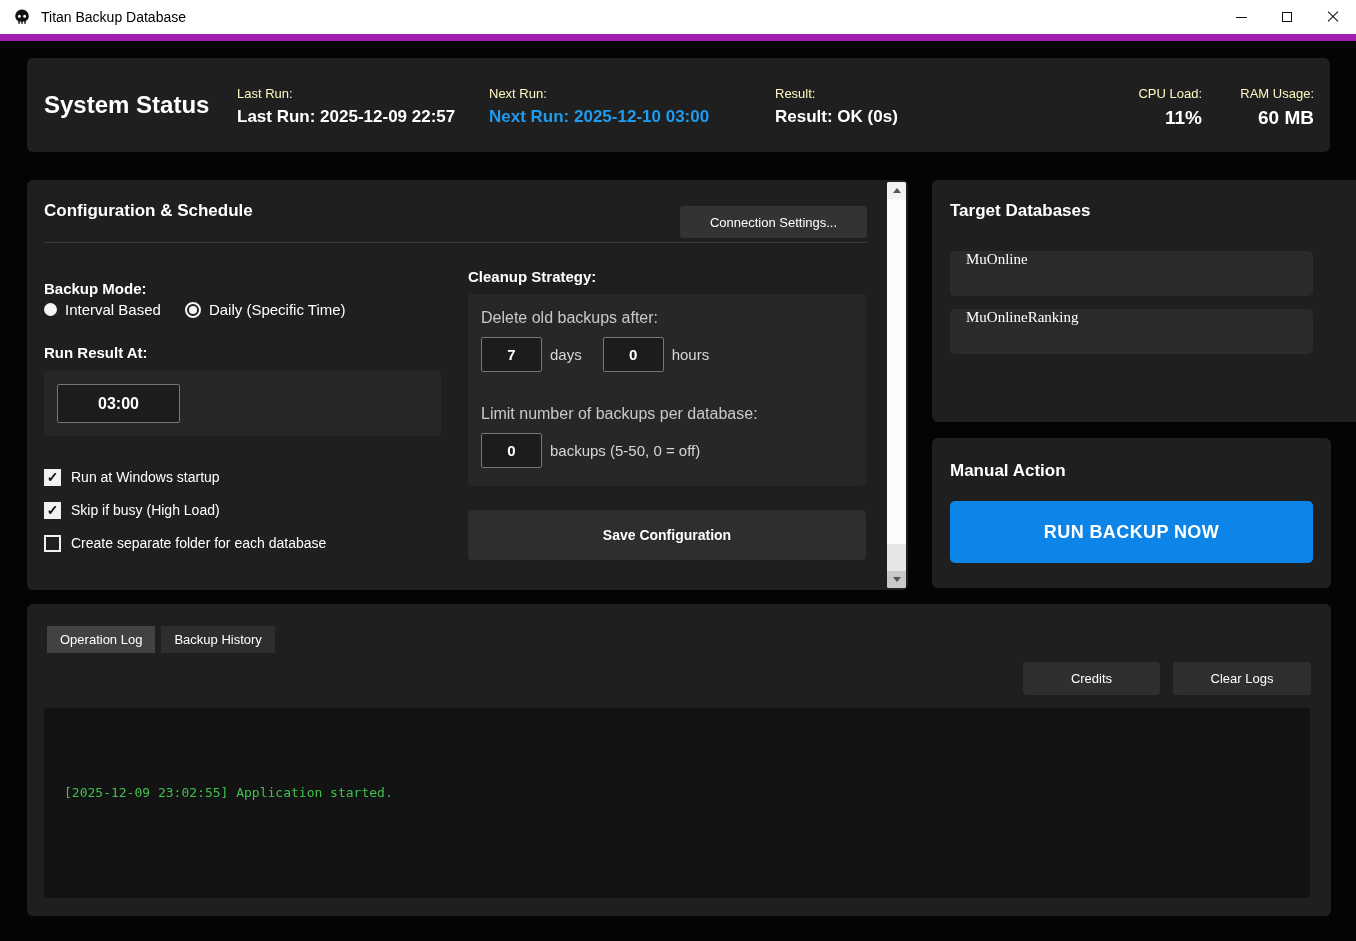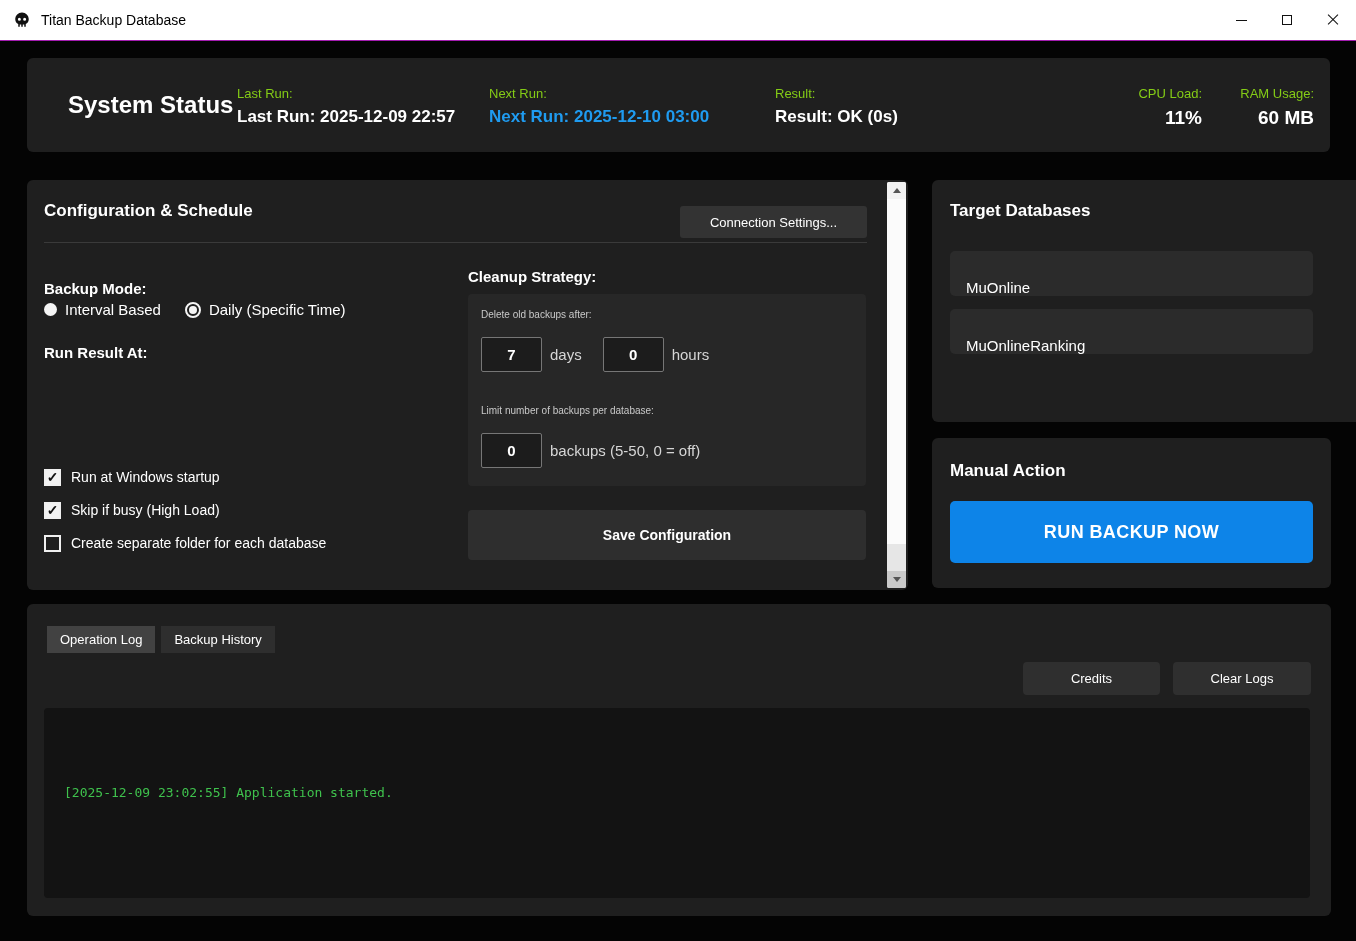--- a/index.html
+++ b/index.html
@@ -7,21 +7,21 @@
   body {
     background:#040404;
     font-family:"Liberation Sans", sans-serif;
     color:#fff;
     position:relative;
     overflow:hidden;
   }
   
   .titlebar {
     position:absolute; left:0; top:0; width:1356px; height:41px;
-    background:#ffffff; border-bottom:1px solid #a21caf;
+    background:#ffffff; border-bottom:7px solid #a21caf;
     display:flex; align-items:center; color:#000;
   }
   .app-icon { width:20px; height:20px; margin-left:12px; display:flex; align-items:center; justify-content:center; }
   .titlebar-title { margin-left:9px; font-size:14px; color:#000; }
   .win-controls { margin-left:auto; display:flex; height:100%; }
   .win-btn { width:46px; height:100%; display:flex; align-items:center; justify-content:center; cursor:default; }
   .ic-min { width:11px; height:1px; background:#111; display:block; }
   .ic-max { width:10px; height:10px; border:1px solid #111; display:block; }
   .ic-close { position:relative; width:12px; height:12px; display:block; }
   .ic-close::before,.ic-close::after {
@@ -29,23 +29,23 @@
   }
   .ic-close::before { transform:rotate(45deg); }
   .ic-close::after { transform:rotate(-45deg); }
 
   
   .card { position:absolute; background:#1f1f1f; border-radius:6px; }
   .card-heading { font-size:17px; font-weight:bold; color:#fff; }
 
   
   .status-card { left:27px; top:58px; width:1303px; height:94px; }
-  .ss-heading { position:absolute; left:17px; top:50%; transform:translateY(-50%); font-size:24px; font-weight:bold;margin-left:24px; }
+  .ss-heading { position:absolute; left:17px; top:50%; transform:translateY(-50%); font-size:24px; font-weight:bold; }
   .ss-col { position:absolute; top:28px; }
-  .ss-label { font-size:13px; color:#84cc16; }
+  .ss-label { font-size:13px; color:#fef9c3; }
   .ss-value { font-size:17px; font-weight:bold; margin-top:6px; color:#fff; }
   .ss-value.blue { color:#1f9bf0; }
   .ss-col.right { text-align:right; }
   .ss-value.big { font-size:19px; }
 
   
   .config-card { left:27px; top:180px; width:881px; height:410px; }
   .cfg-heading { position:absolute; left:17px; top:21px; }
   .btn {
     background:#333333; color:#fff; border:none; border-radius:3px;
@@ -77,21 +77,21 @@
   .checkbox {
     width:17px; height:17px; border:2px solid #f0f0f0; background:transparent; flex:none;
     display:flex; align-items:center; justify-content:center; position:relative;
   }
   .checkbox.on { background:#f2f2f2; }
   .checkbox.on::after { content:"\2713"; color:#111; font-size:14px; font-weight:bold; line-height:1; }
   .check-label { font-size:14px; color:#fff; }
 
   .lbl-cleanup { position:absolute; left:441px; top:88px; }
   .cleanup-panel { left:441px; top:114px; width:398px; height:192px; }
-  .gray-label { font-size:10px; color:#c9c9c9; }
+  .gray-label { font-size:16px; color:#c9c9c9; }
   .cl-label1 { position:absolute; left:13px; top:15px; }
   .cl-row1 { position:absolute; left:13px; top:43px; display:flex; align-items:center; }
   .cl-label2 { position:absolute; left:13px; top:111px; }
   .cl-row2 { position:absolute; left:13px; top:139px; display:flex; align-items:center; }
   .num-input { width:61px; height:35px; font-size:15px; flex:none; }
   .unit { font-size:15px; color:#d6d6d6; margin-left:8px; }
   .unit.gap { margin-right:21px; }
   .save-btn { position:absolute; left:441px; top:330px; width:398px; height:50px; font-size:14px; font-weight:bold; background:#2e2e2e; border-radius:4px; }
 
   
@@ -101,21 +101,21 @@
   .scroll-btn.down { bottom:0; background:#c9c9c9; }
   .tri-up { width:0; height:0; border-left:4px solid transparent; border-right:4px solid transparent; border-bottom:5px solid #555; }
   .tri-down { width:0; height:0; border-left:4px solid transparent; border-right:4px solid transparent; border-top:5px solid #555; }
   .scroll-thumb { position:absolute; left:0; top:17px; width:19px; height:345px; background:#fbfbfb; }
 
   
   .db-card { left:932px; top:180px; width:429px; height:242px; }
   .db-heading { position:absolute; left:18px; top:21px; }
   .db-item {
     position:absolute; left:18px; width:363px; height:45px; background:#2b2b2b; border-radius:5px;
-    display:flex; align-items:flex-end; padding-left:16px; font-size:15px; color:#fff;
+    display:flex; align-items:flex-start; padding-left:16px; font-size:15px; color:#fff;font-family:Liberation Serif, serif;
   }
   .db-item-1 { top:71px; }
   .db-item-2 { top:129px; }
 
   
   .manual-card { left:932px; top:438px; width:399px; height:150px; }
   .ma-heading { position:absolute; left:18px; top:23px; }
   .run-btn {
     position:absolute; left:18px; top:63px; width:363px; height:62px;
     background:#0d84e8; border-radius:5px; font-size:18px; font-weight:bold; letter-spacing:0.4px;
@@ -197,20 +197,23 @@
       <span class="radio"></span>
       <span class="radio-label">Interval Based</span>
     </div>
     <div class="radio-opt">
       <span class="radio on"></span>
       <span class="radio-label">Daily (Specific Time)</span>
     </div>
   </div>
 
   <div class="bold-label lbl-run-daily">Run Result At:</div>
+  <div class="subpanel time-panel">
+    <input class="tinput time-input" readonly="" value="03:00" style="">
+  </div>
 
   <div class="check-col">
     <div class="check-row">
       <span class="checkbox on"></span>
       <span class="check-label">Run at Windows startup</span>
     </div>
     <div class="check-row">
       <span class="checkbox on"></span>
       <span class="check-label">Skip if busy (High Load)</span>
     </div>

